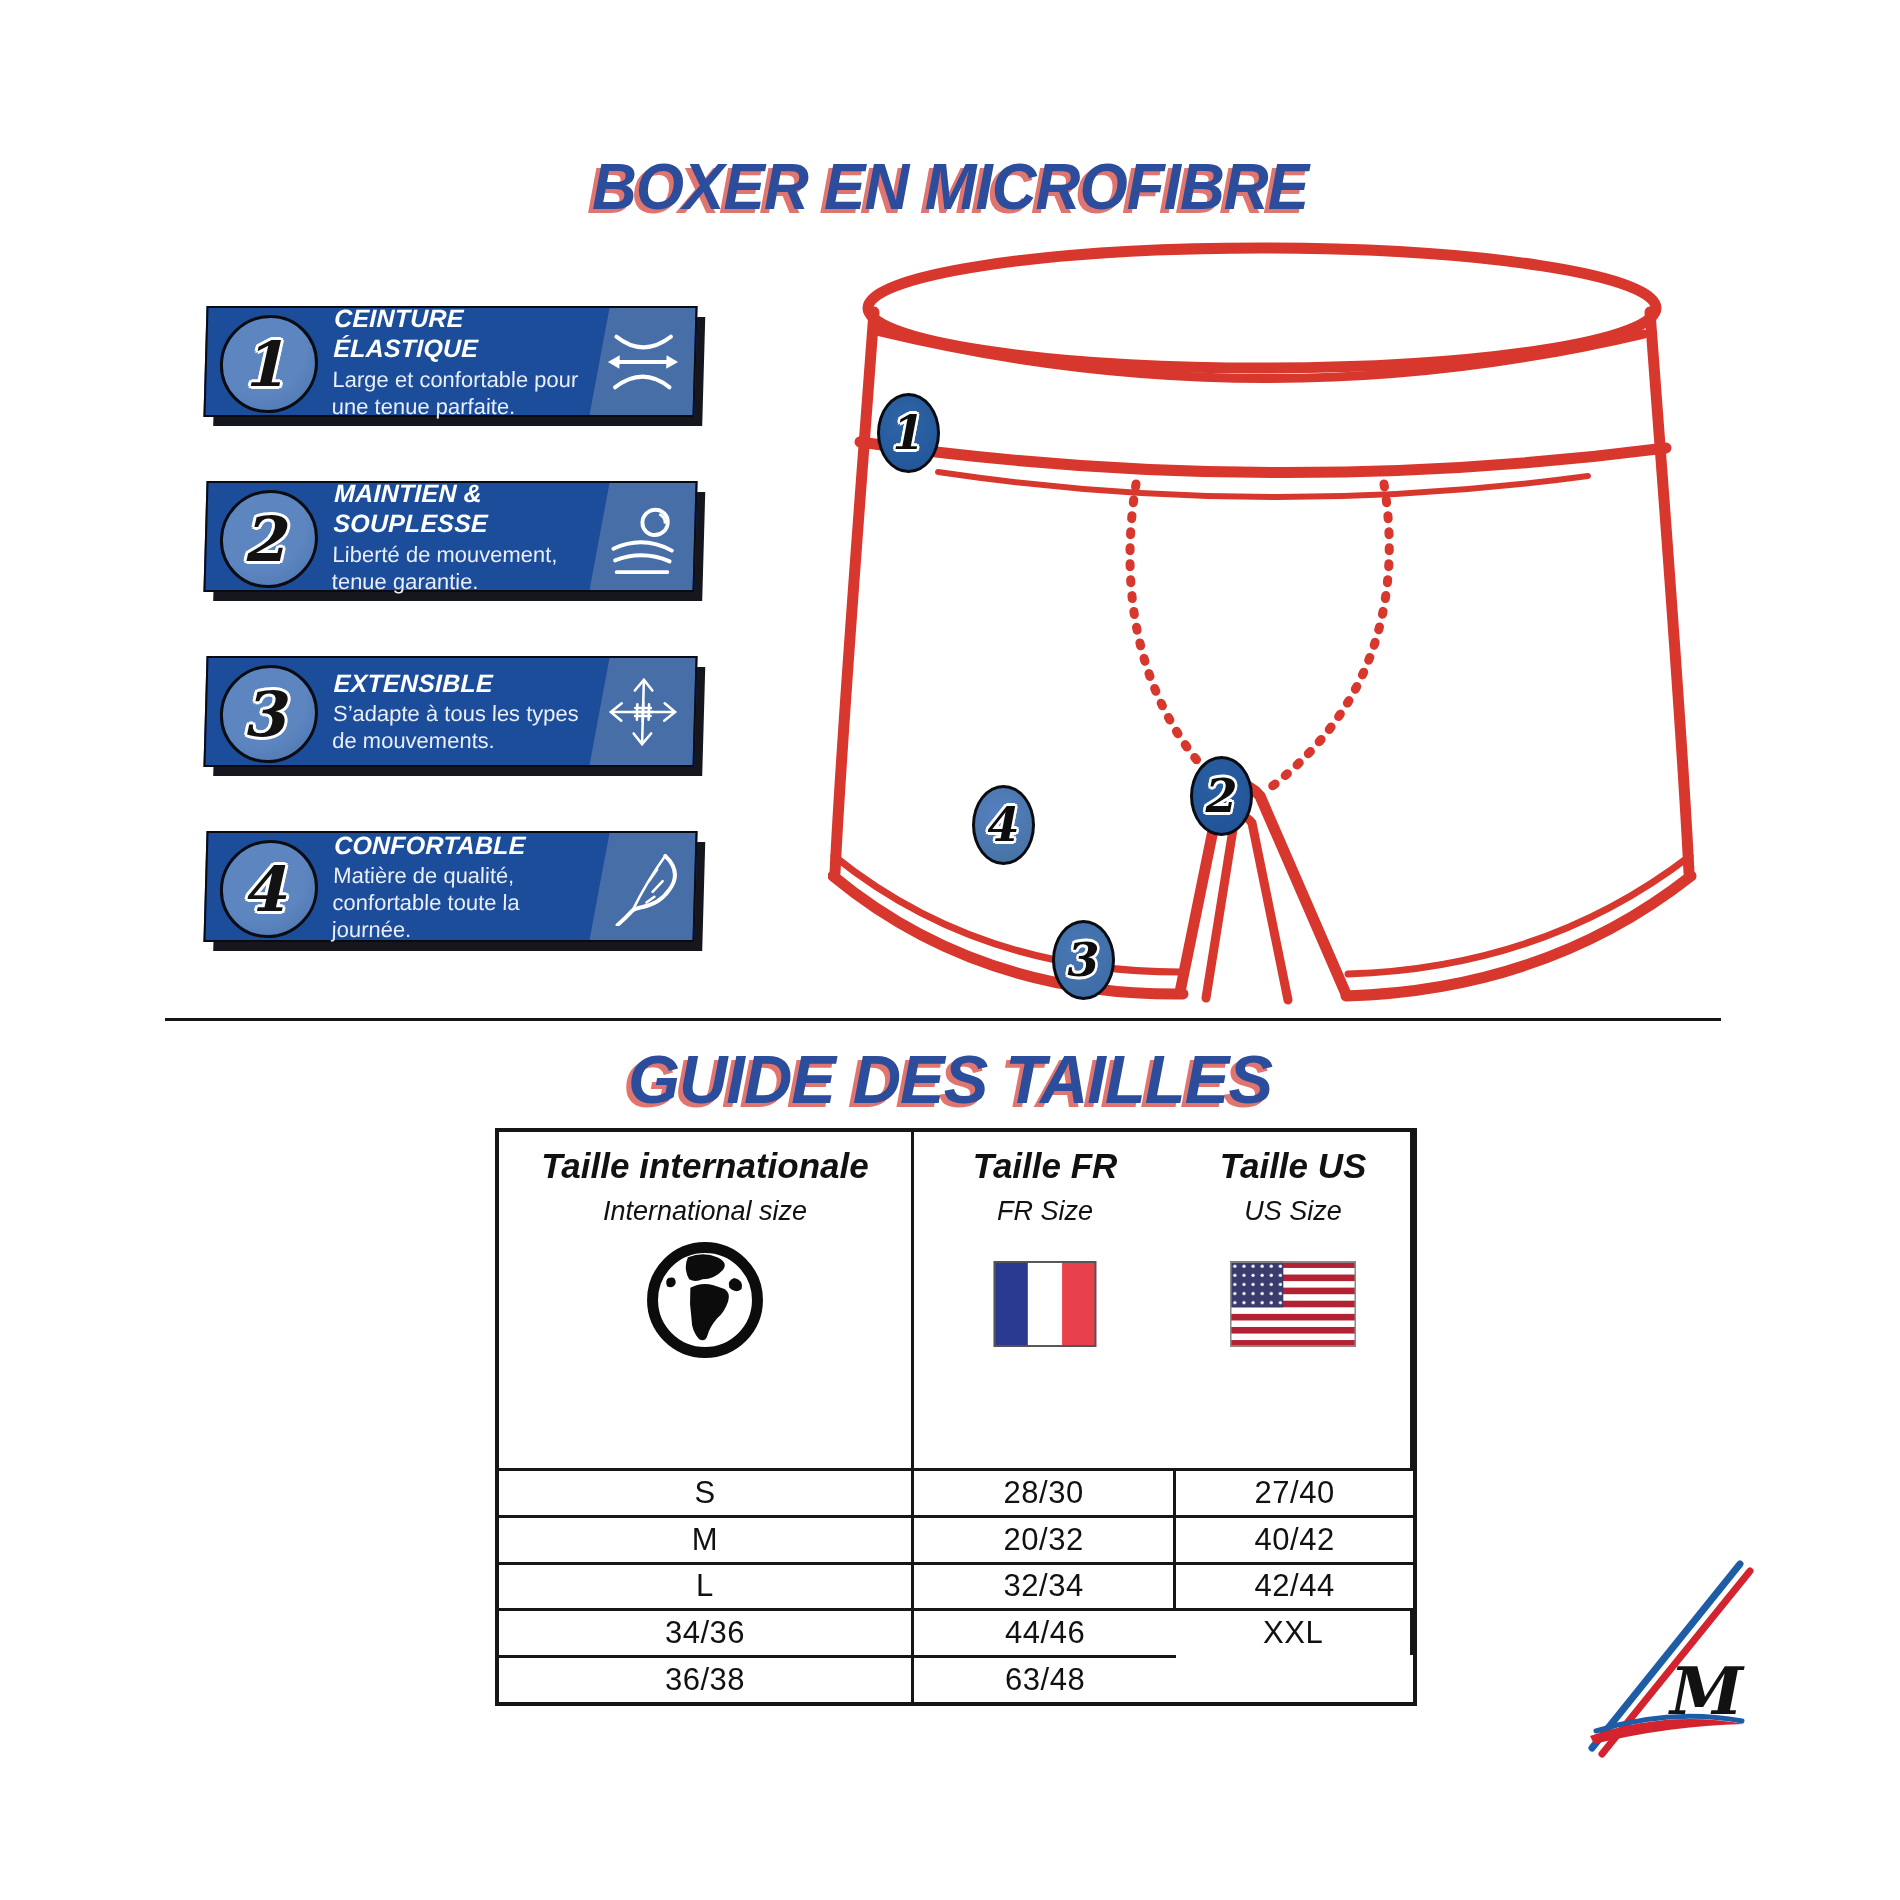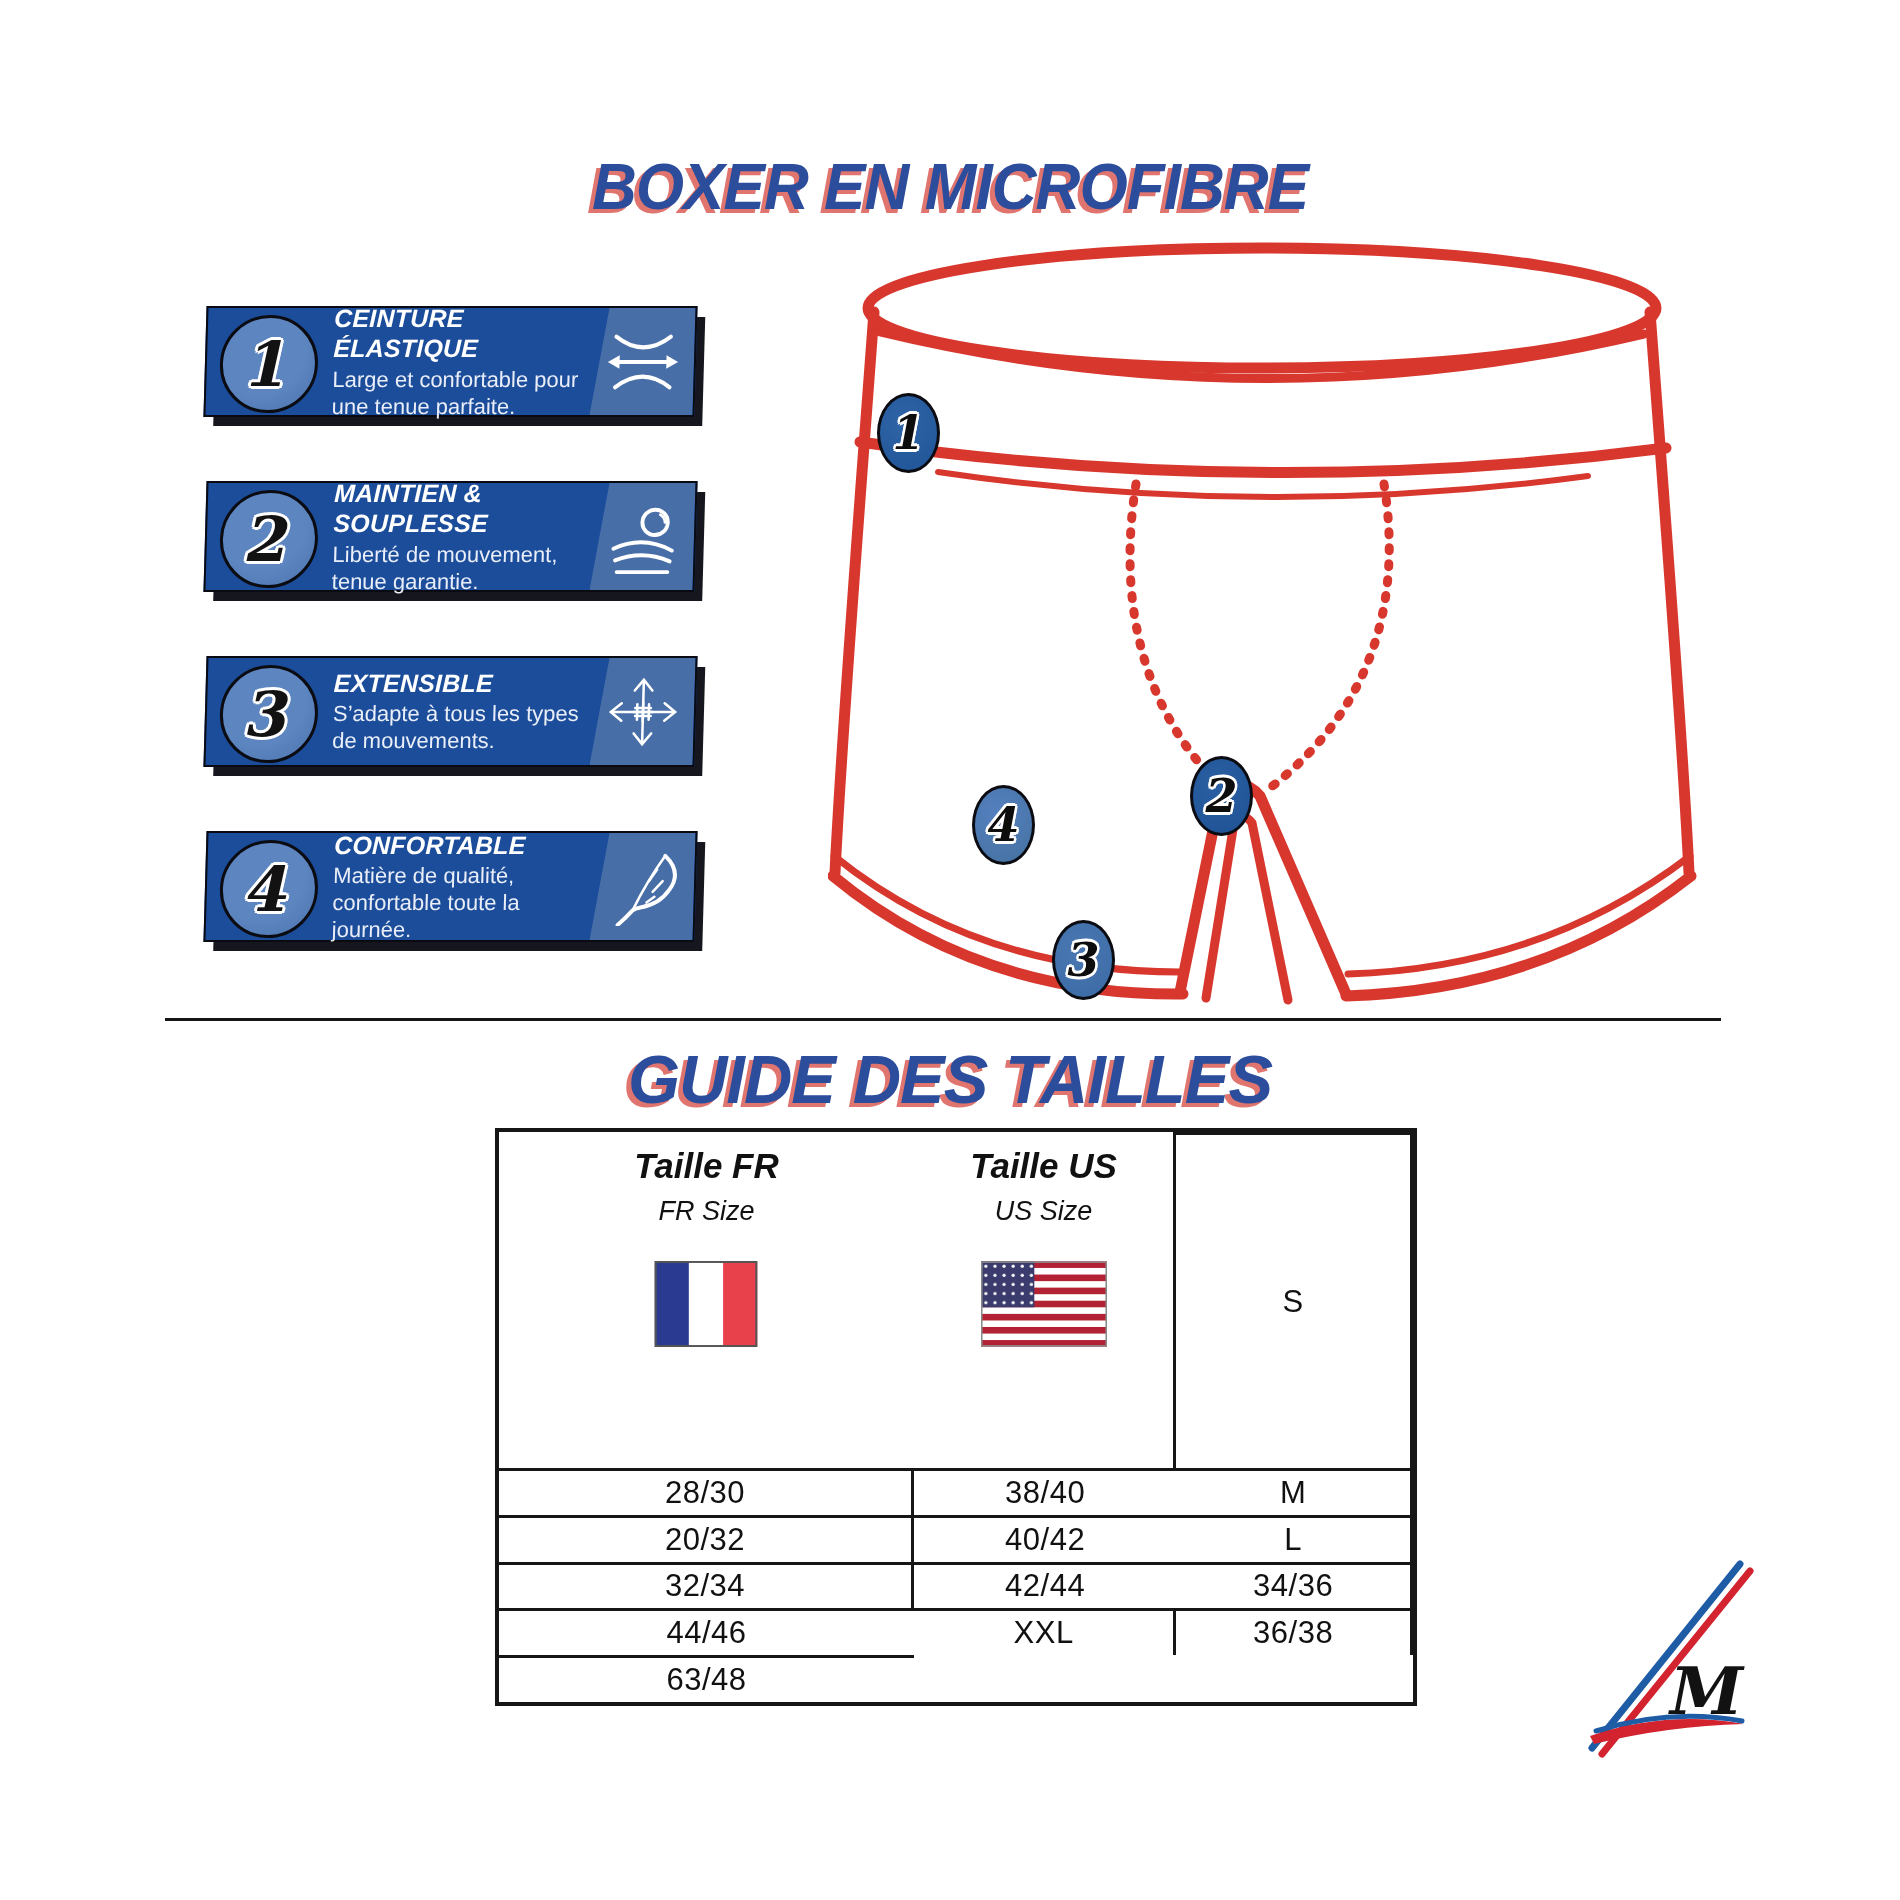--- a/index.html
+++ b/index.html
@@ -173,20 +173,33 @@
     <div class="badge badge-3">3</div>
     <div class="badge badge-4">4</div>
   </div>
 
   <div class="divider"></div>
 
   <h2 class="guide-title">GUIDE DES TAILLES</h2>
 
   <div class="size-table">
 
+    <div class="th col-r">
+      <div class="th-title">Taille internationale</div>
+      <div class="th-sub">International size</div>
+      <div class="globe-wrap">
+        <svg width="122" height="122" viewBox="0 0 100 100">
+          <circle cx="50" cy="50" r="43" fill="#ffffff" stroke="#0c0c0c" stroke-width="9"></circle>
+          <path d="M 36,15 q 13,-5 24,0 q 9,4 5,10 q -7,8 -17,8 q -6,3 -11,0 q -5,-9 -1,-18 z" fill="#0c0c0c"></path>
+          <path d="M 38,40 q 9,-5 19,-2 l 9,3 q 5,3 3,10 q -3,9 -9,14 q -6,7 -8,14 q -2,6 -7,3 q -6,-7 -6,-16 q -2,-13 -1,-26 z" fill="#0c0c0c"></path>
+          <path d="M 74,32 q 8,2 6,9 q -5,4 -10,-1 q -2,-6 4,-8 z" fill="#0c0c0c"></path>
+          <path d="M 20,32 q 6,-2 6,4 q -2,5 -7,3 q -2,-5 1,-7 z" fill="#0c0c0c"></path>
+        </svg>
+      </div>
+    </div>
 
     <div class="th">
       <div class="th-title">Taille FR</div>
       <div class="th-sub">FR Size</div>
       <div class="flag-wrap">
         <svg width="104" height="86" viewBox="0 0 105 88">
           <rect x="0" y="0" width="35" height="88" fill="#2a3a90"></rect>
           <rect x="35" y="0" width="35" height="88" fill="#ffffff"></rect>
           <rect x="70" y="0" width="35" height="88" fill="#e8414c"></rect>
           <rect x="1" y="1" width="103" height="86" fill="none" stroke="#555555" stroke-width="2"></rect>
@@ -216,21 +229,21 @@
           </g>
           <rect x="0" y="0" width="55" height="47.4" fill="#3c3b6e"></rect>
           <rect x="0" y="0" width="55" height="47.4" fill="url(#stars)"></rect>
           <rect x="0.8" y="0.8" width="128.4" height="86.4" fill="none" stroke="#8a8a8a" stroke-width="1.6"></rect>
         </svg>
       </div>
     </div>
 
     <div class="cell col-r">S</div>
     <div class="cell col-r">28/30</div>
-    <div class="cell">38/40</div>
+    <div class="cell">27/40</div>
 
     <div class="cell col-r">M</div>
     <div class="cell col-r">20/32</div>
     <div class="cell">40/42</div>
 
     <div class="cell col-r">L</div>
     <div class="cell col-r">32/34</div>
     <div class="cell">42/44</div>
 
     <div class="cell col-r">34/36</div>

